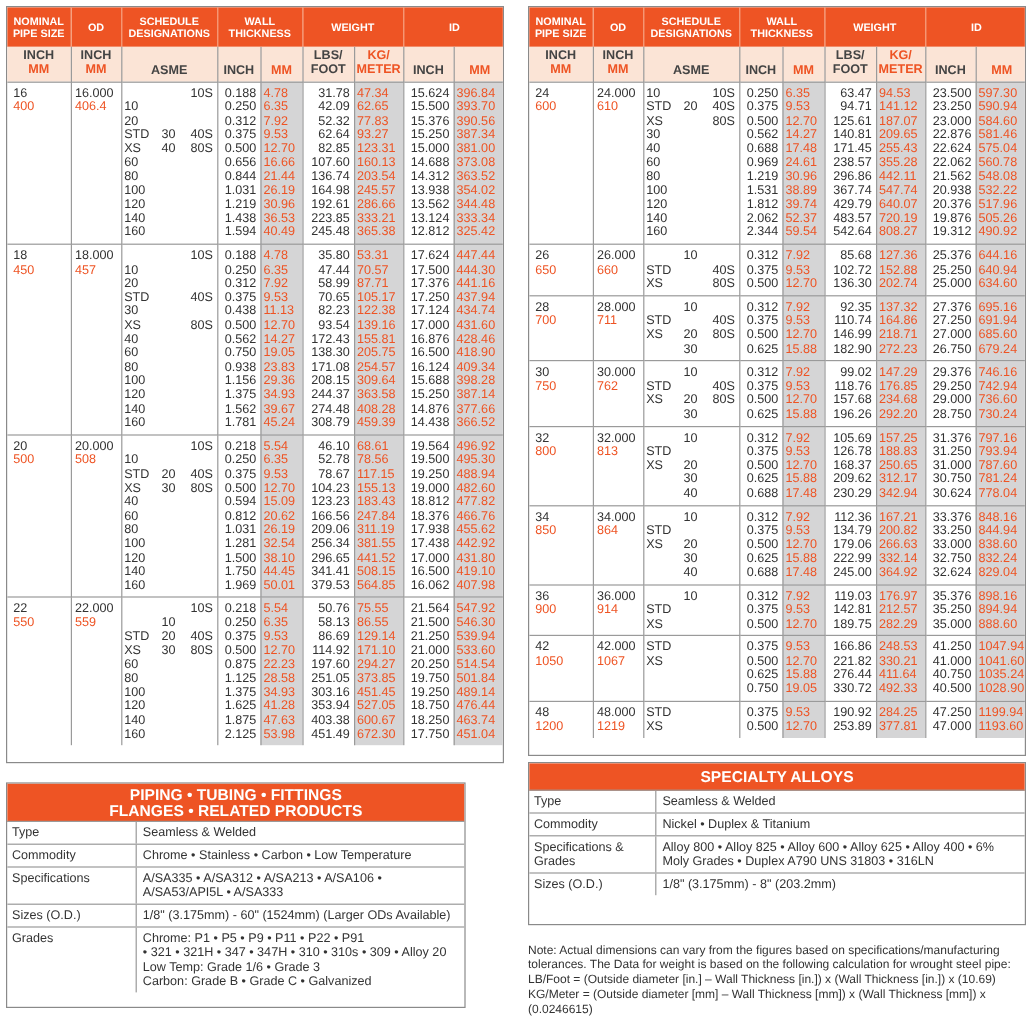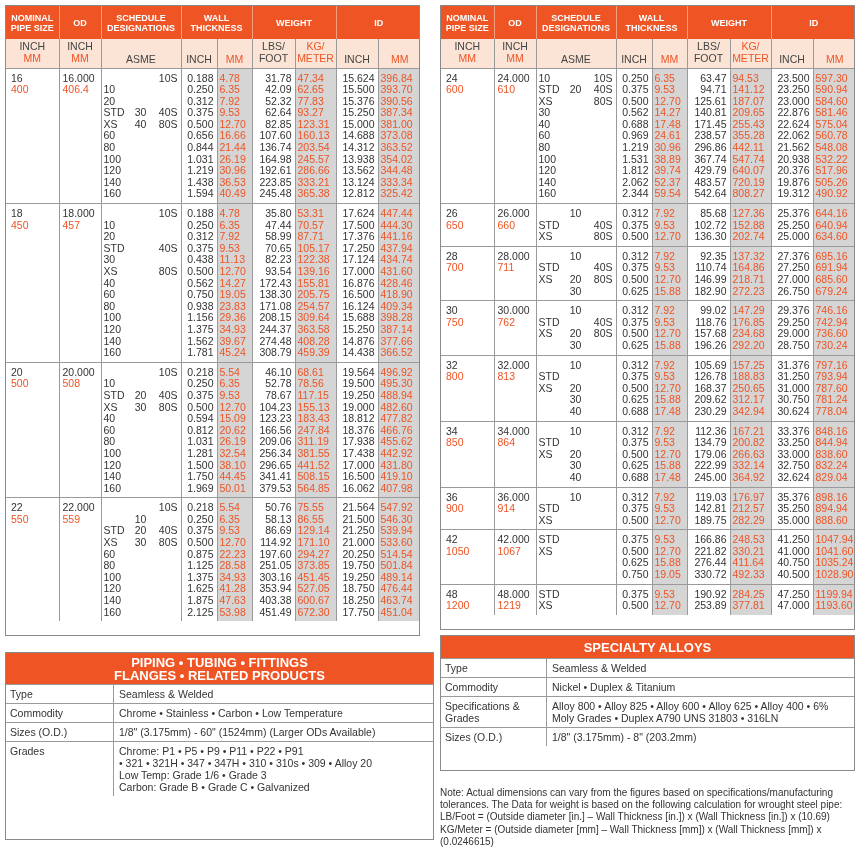--- a/index.html
+++ b/index.html
@@ -6,38 +6,38 @@
 body{width:863px;height:852px;background:#fff;font-family:"Liberation Sans",sans-serif;color:#333;position:relative;overflow:hidden}
 .ptable{position:absolute;border:1.5px solid #8a8a8a;border-radius:0;overflow:hidden;background:#fff}
 #tblL{left:5px;top:5px;width:415px;height:631px}
 #tblR{left:440px;top:5px;width:415px;height:625px}
 table.pipe{border-collapse:collapse;width:100%;table-layout:fixed}
 table.pipe col.c1{width:53px}table.pipe col.c2{width:42px}table.pipe col.c3{width:80px}
 table.pipe col.c4{width:36px}table.pipe col.c5{width:35px}table.pipe col.c6{width:43px}
 table.pipe col.c7{width:41px}table.pipe col.c8{width:42px}table.pipe col.c9{width:43px}
 .h1 th{background:#ee5424;color:#fff;font-weight:bold;font-size:9px;line-height:10px;height:33px;border-right:1px solid #f6a07f;text-align:center;text-transform:uppercase}
 .h1 th:last-child{border-right:none}
-.h2 th{background:#fbe4d6;font-size:10.5px;font-weight:normal;color:#444;height:29px;border-right:1px solid #9a9a9a;border-bottom:1px solid #9a9a9a;vertical-align:bottom;padding-bottom:3px;line-height:11px;text-align:center}
+.h2 th{background:#fbe4d6;font-size:10.5px;font-weight:bold;color:#444;height:29px;border-right:1px solid #9a9a9a;border-bottom:1px solid #9a9a9a;vertical-align:bottom;padding-bottom:3px;line-height:11px;text-align:center}
 .h2 th:last-child{border-right:none}
 .h2 .or{color:#ee5424}
 td{font-size:10.5px;line-height:11.6px;vertical-align:top;border-right:1px solid #9a9a9a;padding:4px 2px 3px 2px;white-space:nowrap}
 td:last-child{border-right:none}
 tr.grp td{border-bottom:1.5px solid #9a9a9a}
 tr.grp:last-child td{border-bottom:none}
 td.sh{background:#d5d5d6;color:#ee5424;text-align:right;padding-right:14px}
 td.num{text-align:right;padding-right:3px}
 td.nom{padding-left:5px}
 td.od{padding-left:3px}
 .or{color:#ee5424}
 .sched-line{display:flex;height:11.6px}
 .sched-line span{display:inline-block}
 .s1{width:26px}.s2{width:22px;text-align:center}.s3{width:26px;text-align:right}
 .line{display:block;height:11.6px}
 .spec{position:absolute;border:1.5px solid #8a8a8a;border-radius:0;overflow:hidden;background:#fff}
-#specL{left:5px;top:652px;width:429px;height:188px}
+#specL{left:5px;top:652px;width:383px;height:188px}
 #specR{left:440px;top:635px;width:415px;height:136px}
 .spec-head{background:#ee5424;color:#fff;font-weight:bold;text-align:center;font-size:13px;line-height:13px;border-bottom:1px solid #9a9a9a}
 #specL .spec-head{height:32px;padding-top:3px}
 #specR .spec-head{height:23px;padding-top:5px}
 .spec-row{display:flex;border-bottom:1px solid #9a9a9a;font-size:10.5px;line-height:12px}
 .spec-row:last-child{border-bottom:none}
 .spec-label{width:108px;border-right:1px solid #9a9a9a;padding:3px 4px;flex:none}
 #specR .spec-label{width:106px}
 .spec-val{padding:3px 5px;flex:1}
 .note{position:absolute;left:440px;top:787px;width:420px;font-size:10px;line-height:12.2px;color:#333}
@@ -1412,20 +1412,24 @@
   </div>
   <div class="spec-row">
     <div class="spec-label">Type</div>
     <div class="spec-val">Seamless &amp; Welded</div>
   </div>
   <div class="spec-row">
     <div class="spec-label">Commodity</div>
     <div class="spec-val">Chrome • Stainless • Carbon • Low Temperature</div>
   </div>
   <div class="spec-row">
+    <div class="spec-label">Specifications</div>
+    <div class="spec-val">A/SA335 • A/SA312 • A/SA213 • A/SA106 • A/SA53/API5L • A/SA333</div>
+  </div>
+  <div class="spec-row">
     <div class="spec-label">Sizes (O.D.)</div>
     <div class="spec-val">1/8" (3.175mm) - 60" (1524mm) (Larger ODs Available)</div>
   </div>
   <div class="spec-row">
     <div class="spec-label">Grades</div>
     <div class="spec-val">
       <div>Chrome: P1 • P5 • P9 • P11 • P22 • P91</div>
       <div>• 321 • 321H • 347 • 347H • 310 • 310s • 309 • Alloy 20</div>
       <div>Low Temp: Grade 1/6 • Grade 3</div>
       <div>Carbon: Grade B • Grade C • Galvanized</div>

